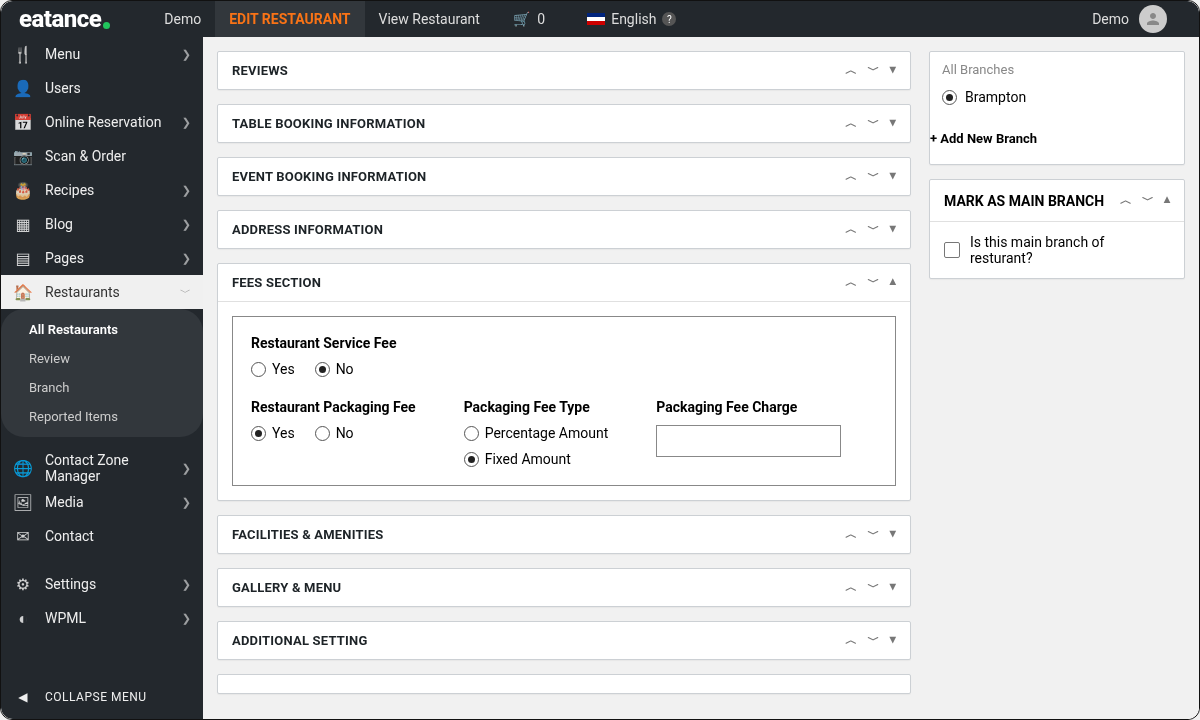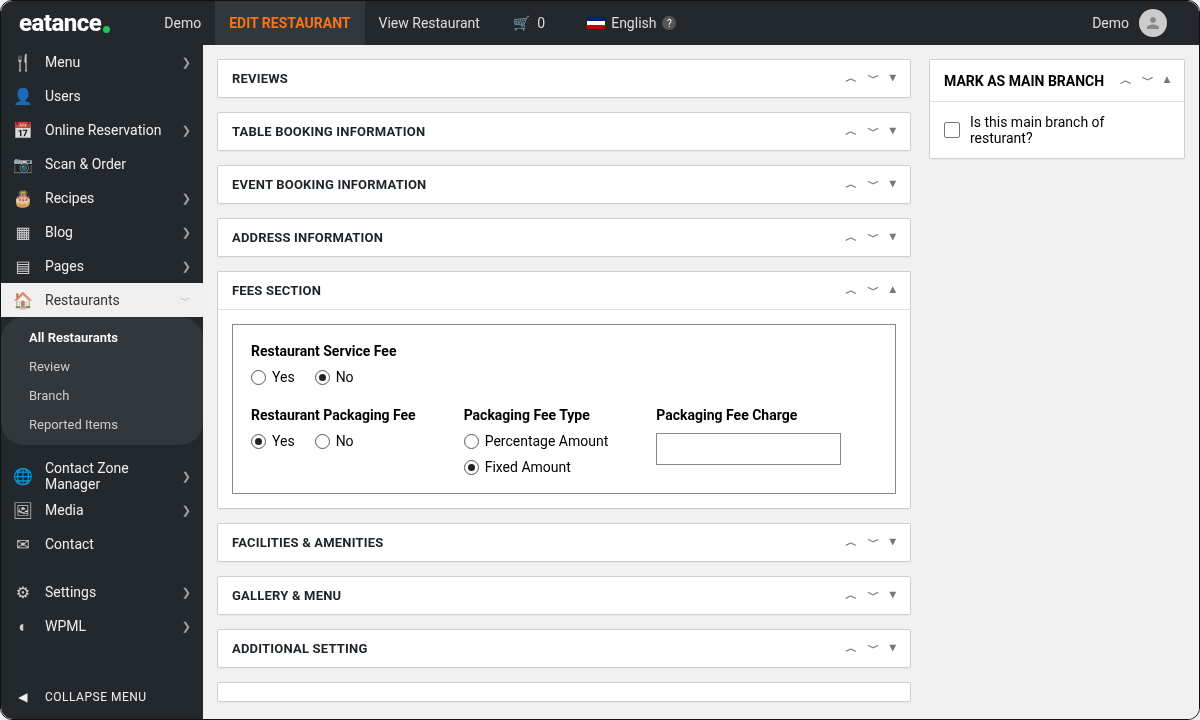--- a/index.html
+++ b/index.html
@@ -1,19 +1,19 @@
 <!DOCTYPE html>
 <html><head>
 <meta charset="utf-8">
 <style>
   * { box-sizing: border-box; margin: 0; padding: 0; }
   body { font-family: -apple-system, "Segoe UI", Roboto, Helvetica, Arial, sans-serif; background: #f0f0f0; width: 1200px; height: 720px; overflow:hidden; border-radius:12px; border:1px solid #111;}
   .wrap { background:#fff; width:100%; height:100%; display:flex; flex-direction:column; overflow:hidden; border-radius:12px;}
   
-  .topbar { background:#23282d; color:#ccc; height:44px; display:flex; align-items:center; padding:0 18px; font-size:14px; }
+  .topbar { background:#23282d; color:#ccc; height:36px; display:flex; align-items:center; padding:0 18px; font-size:14px; }
   .brand { font-weight:800; font-size:24px; color:#fff; letter-spacing:-0.5px; margin-right:40px; display:flex; align-items:center;}
   .brand .dot { width:7px; height:7px; background:#21c55d; border-radius:50%; display:inline-block; margin-left:2px; position:relative; top:6px;}
   .toplink { padding:0 14px; height:44px; display:flex; align-items:center; cursor:pointer; color:#ddd;}
   .toplink.active { background:#32373c; color:#f97316; font-weight:700;}
   .cart { display:flex; align-items:center; gap:6px; margin-left:6px;}
   .flag { width:18px; height:12px; background:linear-gradient(0deg,#c00 0 33%,#fff 33% 66%,#00247d 66% 100%); margin:0 6px 0 14px; position:relative;}
   .help { width:14px; height:14px; border-radius:50%; background:#555; color:#fff; font-size:10px; display:flex; align-items:center; justify-content:center; margin-left:6px;}
   .spacer { flex:1; }
   .avatar { width:28px; height:28px; border-radius:50%; background:#ccc; margin-left:10px; display:flex; align-items:center; justify-content:center;}
   .avatar svg { width:18px; height:18px; fill:#888;}
@@ -300,20 +300,30 @@
                 <span>▾</span>
               </div>
             </div>
         </div>
         <div class="panel" style="height:20px;">
           <div class="panel-head" style="padding:4px 14px;"></div>
         </div>
       </div>
 
       <div class="col-right">
+        <div class="panel" style="padding-bottom:6px;">
+          <div class="branch-box">
+            <div class="branch-head">All Branches</div>
+            <div class="branch-item">
+              <span class="rdot checked"></span>
+              <span>Brampton</span>
+            </div>
+          </div>
+          <div class="addbranch" style="padding-left:0px;">+ Add New Branch</div>
+        </div>
 
         <div class="panel">
           <div class="rpanel-head">
               <span>MARK AS MAIN BRANCH</span>
               <div class="tools" style="margin-left:auto; display:flex; gap:10px; color:#777;">
                 <span>︿</span>
                 <span>﹀</span>
                 <span>▴</span>
               </div>
             </div>

